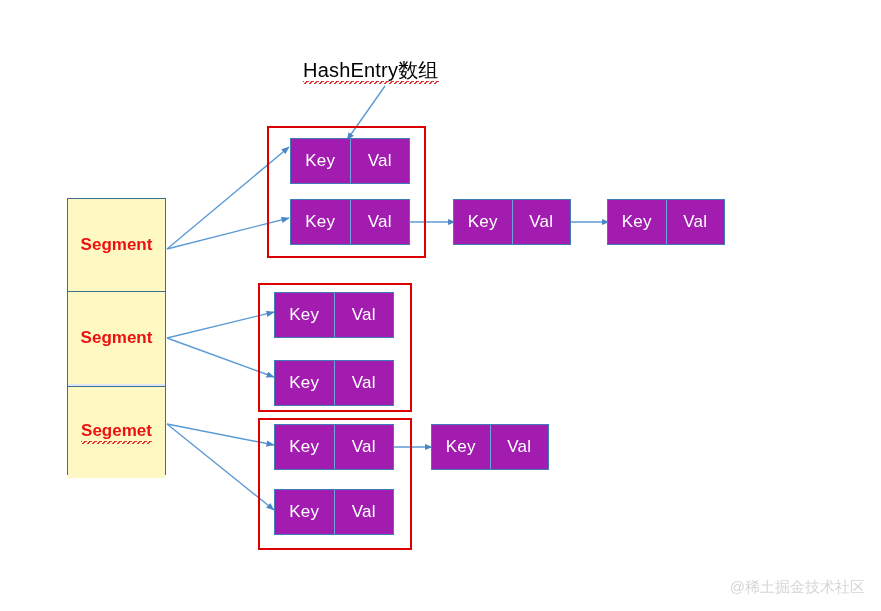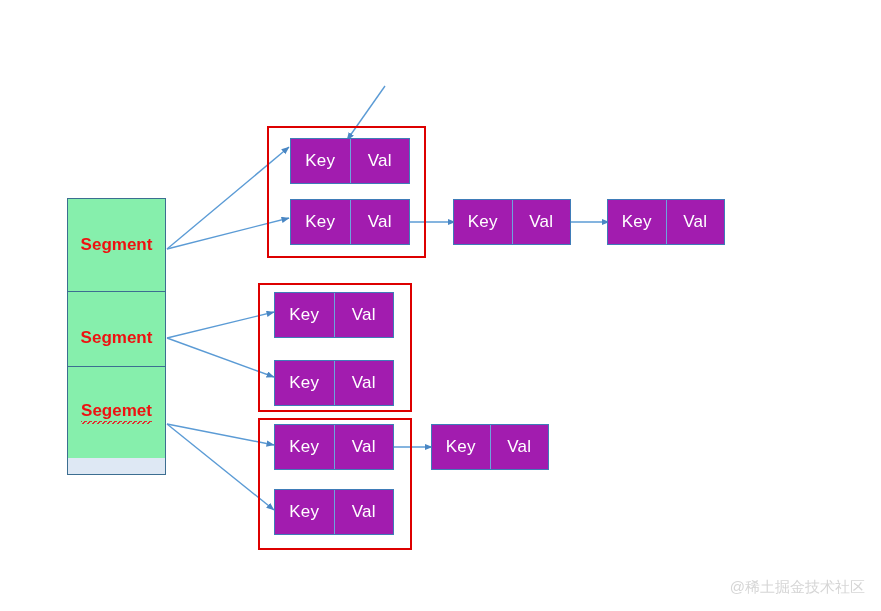--- a/index.html
+++ b/index.html
@@ -47,28 +47,28 @@
     height: 277px;
     border: 1px solid #3c6e91;
     box-sizing: border-box;
     background: #dee8f4;
   }
   .segcell {
     position: absolute;
     left: 0;
     width: 100%;
     box-sizing: border-box;
-    background: #86efac;
+    background: #fef9c3;
     display: flex;
     align-items: center;
     justify-content: center;
   }
   .segcell.c1 { top: 0px;   height: 92px;  }
   .segcell.c2 { top: 92px;  height: 93px;  border-top: 1px solid #3c6e91; }
-  .segcell.c3 { top: 167px; height: 92px;  border-top: 1px solid #3c6e91; }
+  .segcell.c3 { top: 187px; height: 92px;  border-top: 1px solid #3c6e91; }
   .seglabel {
     color: #ee1111;
     font-weight: bold;
     font-size: 17px;
     white-space: nowrap;
   }
   .seglabel.typo {
     background-image: repeating-linear-gradient(
         135deg, #e03030 0px, #e03030 1.3px, transparent 1.3px, transparent 2.6px);
     background-repeat: repeat-x;
@@ -148,20 +148,23 @@
 
       <path d="M167,424 L274,445"></path>
       <path d="M167,424 L274,510"></path>
 
       <path d="M410,222 L455,222"></path>
       <path d="M571,222 L609,222"></path>
       <path d="M394,447 L432,447"></path>
     </g>
   </svg>
 
+  <div class="title">
+    <span class="squiggle">HashEntry数组</span>
+  </div>
 
   <div class="segcol">
     <div class="segcell c1">
       <span class="seglabel">Segment</span>
     </div>
     <div class="segcell c2">
       <span class="seglabel">Segment</span>
     </div>
     <div class="segcell c3">
       <span class="seglabel typo">Segemet</span>

